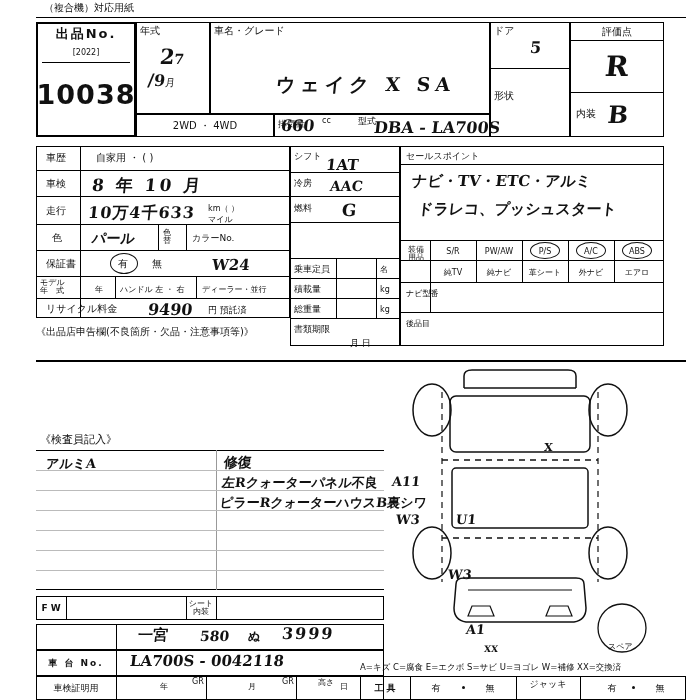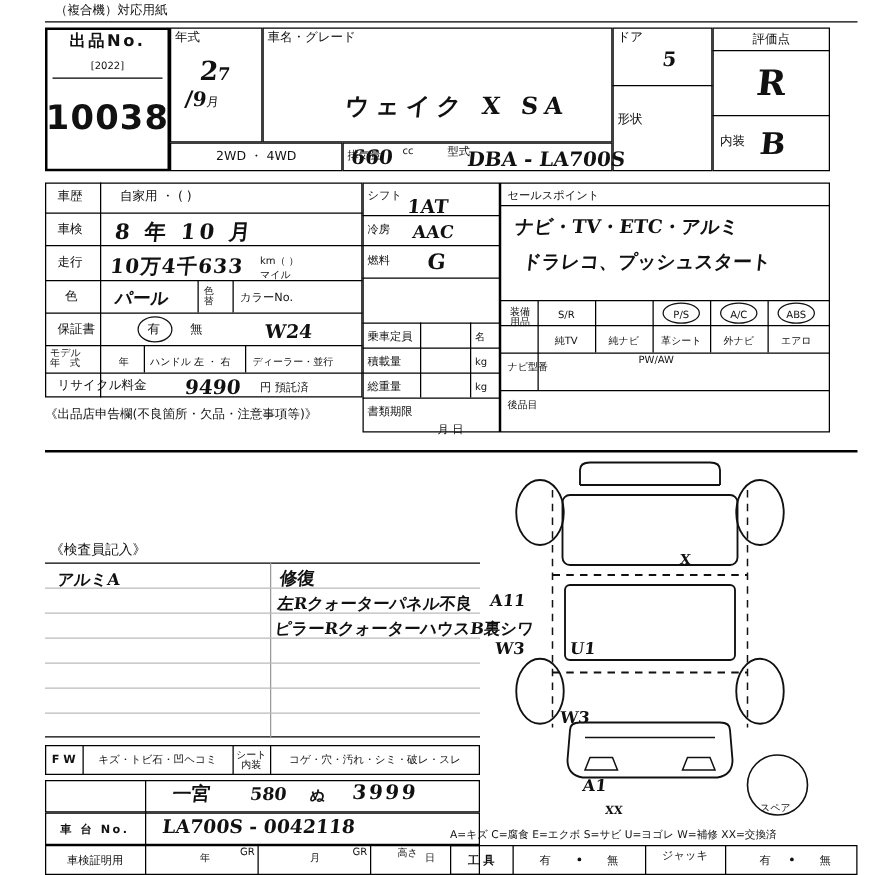--- a/index.html
+++ b/index.html
@@ -165,21 +165,21 @@
   <div class="line hline" style="left:400px;top:312px;width:264px;"></div>
   <div class="line vline" style="left:430px;top:240px;height:72px;"></div>
   <div class="line vline" style="left:476px;top:240px;height:42px;"></div>
   <div class="line vline" style="left:522px;top:240px;height:42px;"></div>
   <div class="line vline" style="left:568px;top:240px;height:42px;"></div>
   <div class="line vline" style="left:614px;top:240px;height:42px;"></div>
 
   <div class="abs xs" style="left:408px;top:246px;line-height:1.05;">装備<br>用品</div>
 
   <div class="abs xs ctr" style="left:430px;top:243px;width:46px;height:16px;">S/R</div>
-  <div class="abs xs ctr" style="left:502px;top:243px;width:46px;height:16px;margin-top:36px;">PW/AW</div>
+  <div class="abs xs ctr" style="left:476px;top:243px;width:46px;height:16px;">PW/AW</div>
   <div class="abs xs ctr" style="left:522px;top:243px;width:46px;height:16px;">P/S</div>
   <div class="abs xs ctr" style="left:568px;top:243px;width:46px;height:16px;">A/C</div>
   <div class="abs xs ctr" style="left:614px;top:243px;width:46px;height:16px;">ABS</div>
 
   <div class="abs ellipse" style="left:530px;top:242px;width:30px;height:17px;"></div>
   <div class="abs ellipse" style="left:576px;top:242px;width:30px;height:17px;"></div>
   <div class="abs ellipse" style="left:622px;top:242px;width:30px;height:17px;"></div>
 
   <div class="abs xs ctr" style="left:430px;top:264px;width:46px;height:16px;">純TV</div>
   <div class="abs xs ctr" style="left:476px;top:264px;width:46px;height:16px;">純ナビ</div>
@@ -242,23 +242,21 @@
   <div class="abs hand" style="left:544px;top:441px;font-size:11px;">X</div>
   <div class="abs hand" style="left:484px;top:644px;font-size:9px;">XX</div>
 
   <div class="abs xs" style="left:608px;top:641px;">スペア</div>
 
   <div class="abs bx" style="left:36px;top:596px;width:348px;height:24px;"></div>
   <div class="line vline" style="left:66px;top:596px;height:24px;"></div>
   <div class="line vline" style="left:186px;top:596px;height:24px;"></div>
   <div class="line vline" style="left:216px;top:596px;height:24px;"></div>
   <div class="abs sm ctr" style="left:36px;top:596px;width:30px;height:24px;font-weight:bold;">F W</div>
-  <div class="abs sm ctr" style="left:66px;top:596px;width:120px;height:24px;font-size:8.5px;">キズ・トビ石・凹ヘコミ</div>
   <div class="abs xs ctr" style="left:186px;top:596px;width:30px;height:24px;line-height:1.05;font-family:Liberation Serif, serif;">シート<br>内装</div>
-  <div class="abs sm ctr" style="left:216px;top:596px;width:168px;height:24px;font-size:8.5px;">コゲ・穴・汚れ・シミ・破レ・スレ</div>
 
   <div class="abs bx" style="left:36px;top:624px;width:348px;height:26px;"></div>
   <div class="line vline" style="left:116px;top:624px;height:26px;"></div>
   <div class="abs hand" style="left:138px;top:626px;font-size:15px;">一宮</div>
   <div class="abs hand" style="left:200px;top:628px;font-size:14px;">580</div>
   <div class="abs hand" style="left:248px;top:628px;font-size:12px;">ぬ</div>
   <div class="abs hand" style="left:282px;top:624px;font-size:16px;letter-spacing:2px;">3999</div>
 
   <div class="abs bx" style="left:36px;top:650px;width:348px;height:26px;"></div>
   <div class="line vline" style="left:116px;top:650px;height:26px;"></div>

